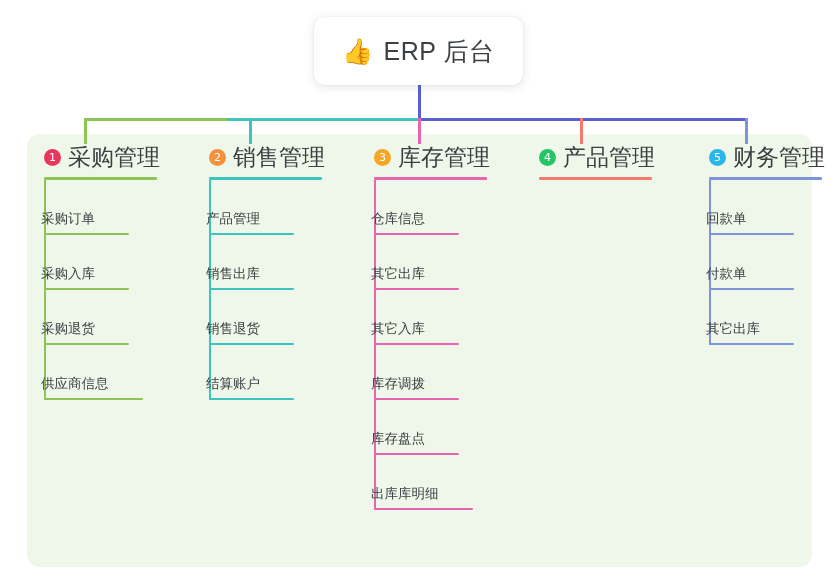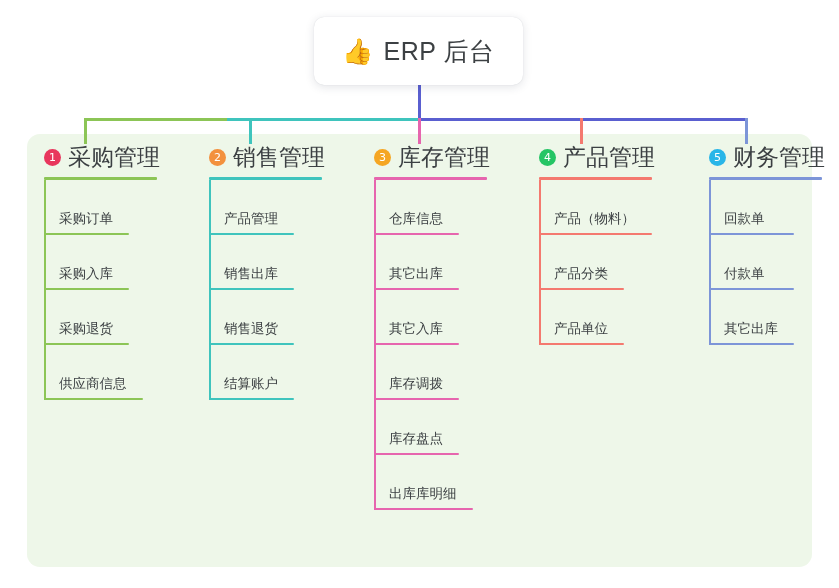--- a/index.html
+++ b/index.html
@@ -115,21 +115,21 @@
     bottom: 0;
     width: 2px;
   }
   .leaf {
     position: relative;
     height: 55px;
     box-sizing: border-box;
   }
   .leaf-label {
     position: absolute;
-    left: 27px;
+    left: 9px;
     bottom: 7px;
     font-size: 13.5px;
     color: #3c4043;
     white-space: nowrap;
   }
   .leaf-rule {
     position: absolute;
     left: 12px;
     bottom: 0;
     height: 2px;
@@ -247,35 +247,20 @@
             <div class="leaf-rule" style="width: 99px; background: rgb(230, 101, 174);"></div>
           </div>
         </div>
       </div>
       <div class="column" style="left: 527px;">
         <div class="col-head">
           <span class="badge" style="background: rgb(37, 197, 101);">4</span>
           <span class="col-title">产品管理</span>
         </div>
         <div class="head-rule" style="width: 113px; margin-left: 12px; background: rgb(244, 121, 111);"></div>
-        <div class="col-body">
-          <div class="spine" style="background: rgb(244, 121, 111);"></div>
-          <div class="leaf">
-            <span class="leaf-label">产品（物料）</span>
-            <div class="leaf-rule" style="width: 113px; background: rgb(244, 121, 111);"></div>
-          </div>
-          <div class="leaf">
-            <span class="leaf-label">产品分类</span>
-            <div class="leaf-rule" style="width: 85px; background: rgb(244, 121, 111);"></div>
-          </div>
-          <div class="leaf">
-            <span class="leaf-label">产品单位</span>
-            <div class="leaf-rule" style="width: 85px; background: rgb(244, 121, 111);"></div>
-          </div>
-        </div>
       </div>
       <div class="column" style="left: 697px;">
         <div class="col-head">
           <span class="badge" style="background: rgb(41, 182, 232);">5</span>
           <span class="col-title">财务管理</span>
         </div>
         <div class="head-rule" style="width: 113px; margin-left: 12px; background: rgb(125, 149, 216);"></div>
         <div class="col-body">
           <div class="spine" style="background: rgb(125, 149, 216);"></div>
           <div class="leaf">

